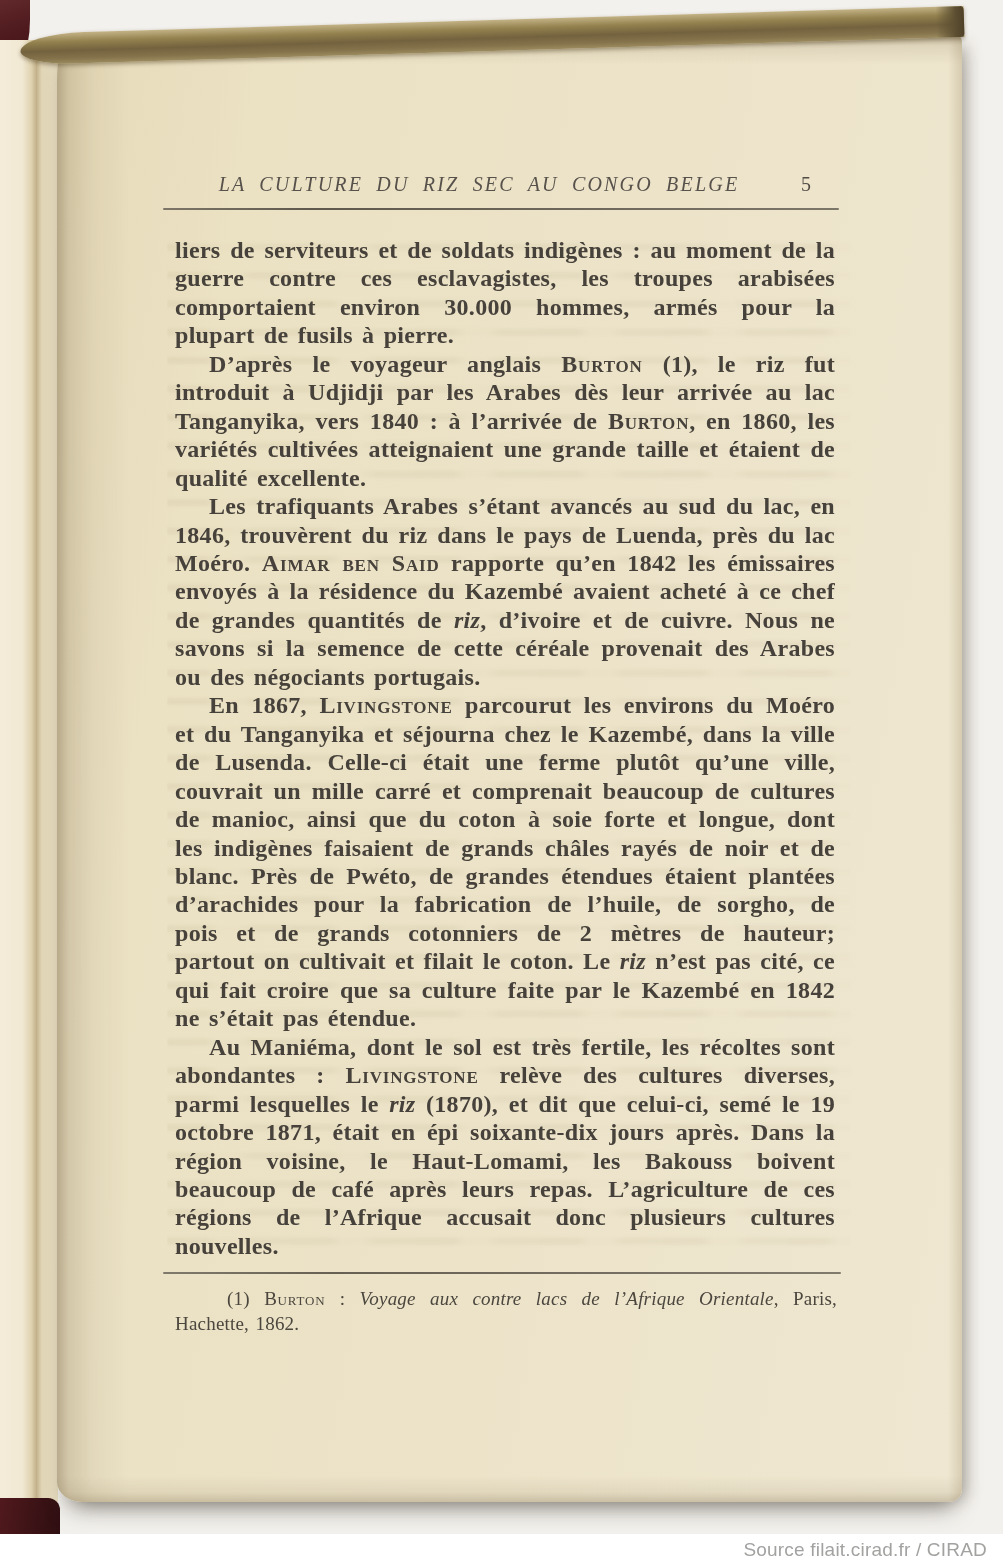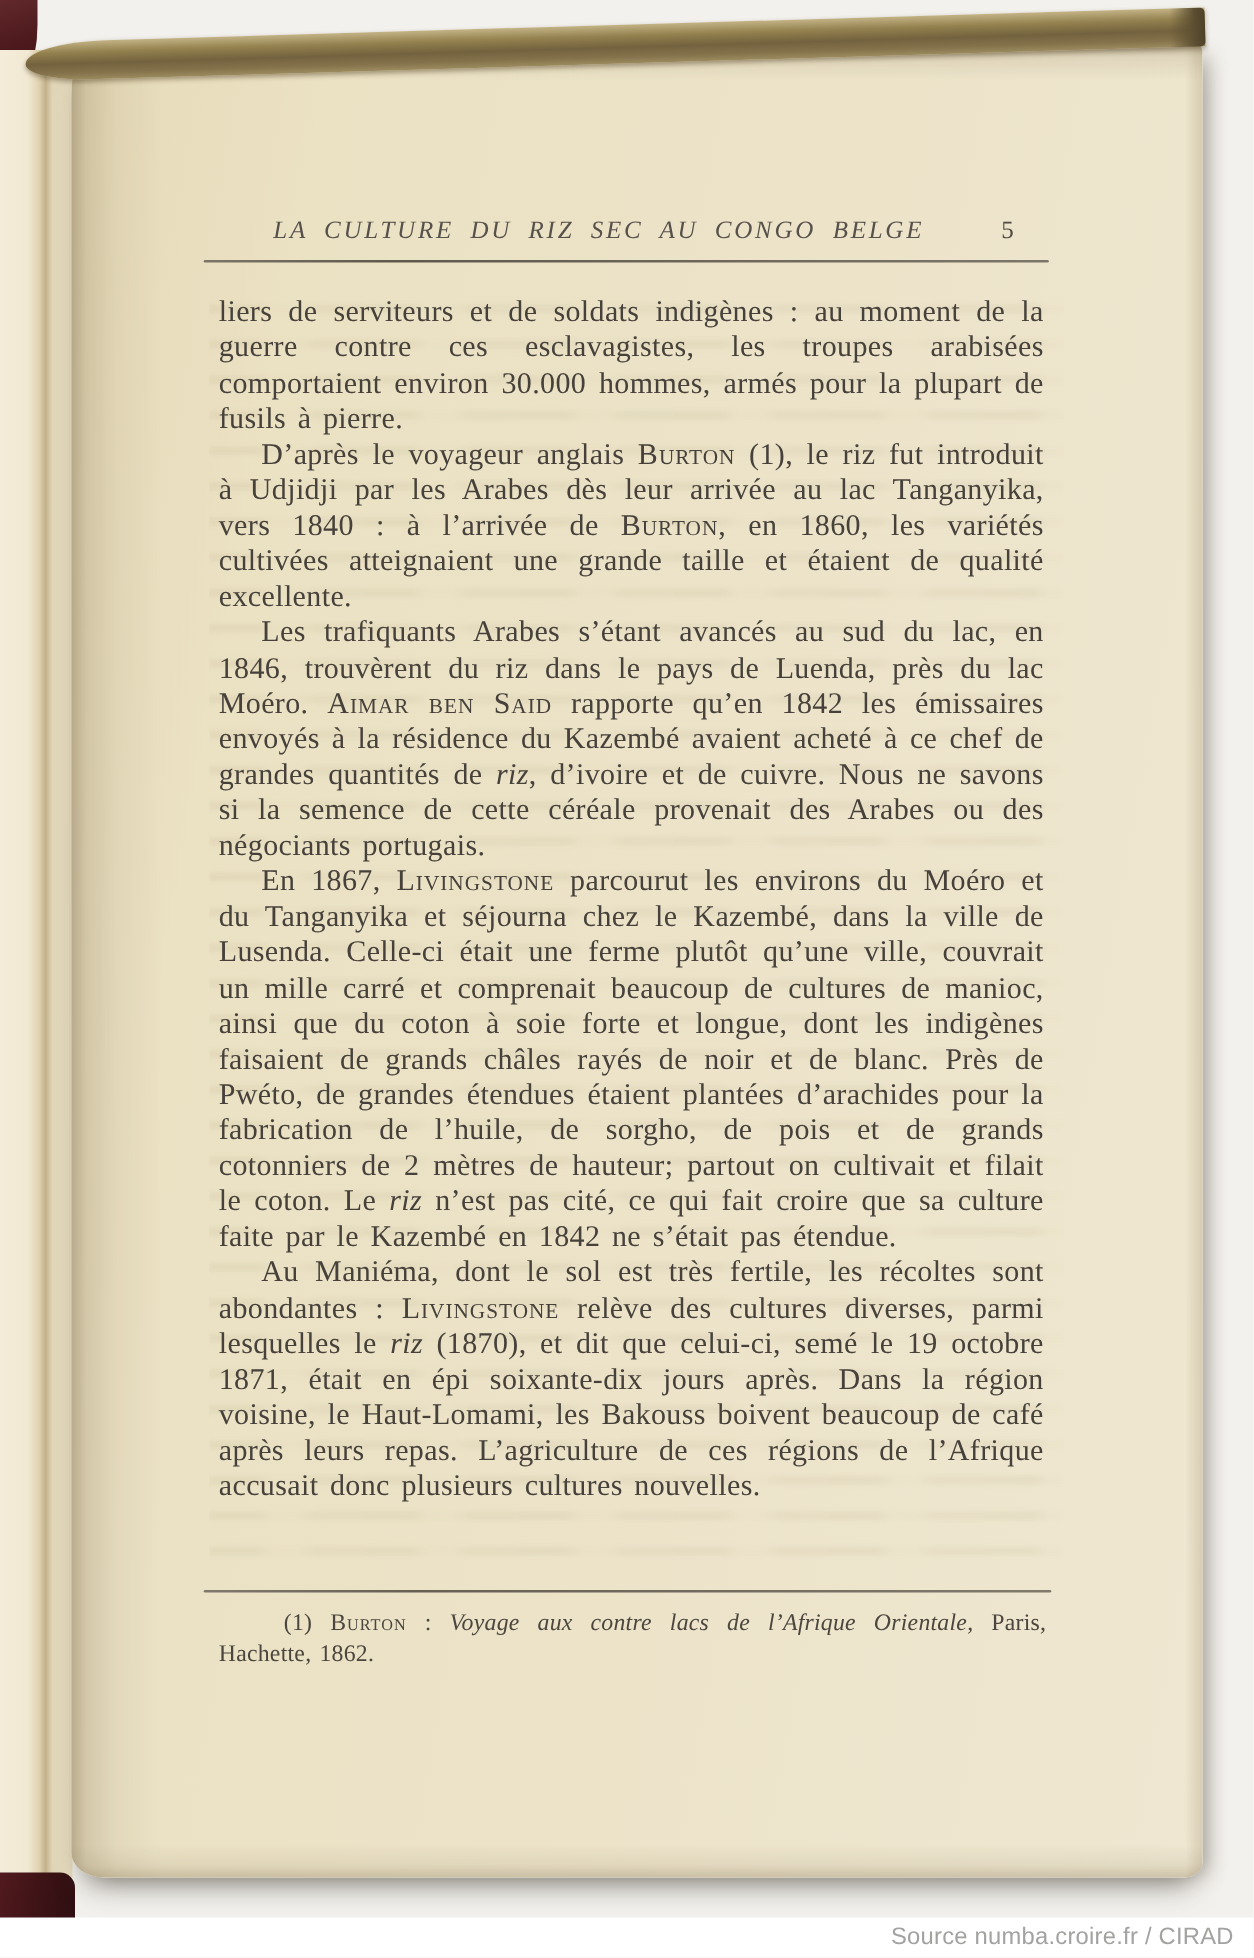--- a/index.html
+++ b/index.html
@@ -88,21 +88,21 @@
   .head-rule{
     position:absolute;left:106px;top:172px;width:676px;height:2px;
     background:linear-gradient(90deg,#6d675c,#4c463d 22%,#5d564c 62%,#6d675c);
     opacity:.88;border-radius:1px;
   }
   .body-text{
     position:absolute;left:118px;top:200px;width:660px;
     font-size:24px;line-height:28.45px;color:var(--ink);
     text-align:justify;word-spacing:3px;letter-spacing:.3px;
   }
-  .para{margin:0;}
+  .para{margin:0;font-weight:bold;}
   .para.indent{text-indent:34px;}
   .seg-sc{font-variant:small-caps;letter-spacing:.8px;}
   .seg-i{font-style:italic;}
   .fn-rule{
     position:absolute;left:106px;top:1236px;width:678px;height:2px;
     background:linear-gradient(90deg,#6d675c,#4f493f 25%,#5f584e 65%,#6d675c);
     opacity:.85;border-radius:1px;
   }
   .footnote{
     position:absolute;left:118px;top:1250px;width:662px;margin:0;
@@ -142,15 +142,15 @@
         <p class="para indent"><span class="seg-n">Les trafiquants Arabes s’étant avancés au sud du lac, en 1846, trouvèrent du riz dans le pays de Luenda, près du lac Moéro. </span><span class="seg-sc">Aimar ben Said</span><span class="seg-n"> rapporte qu’en 1842 les émissaires envoyés à la résidence du Kazembé avaient acheté à ce chef de grandes quantités de </span><span class="seg-i">riz</span><span class="seg-n">, d’ivoire et de cuivre. Nous ne savons si la semence de cette céréale provenait des Arabes ou des négociants portugais.</span></p>
         <p class="para indent"><span class="seg-n">En 1867, </span><span class="seg-sc">Livingstone</span><span class="seg-n"> parcourut les environs du Moéro et du Tanganyika et séjourna chez le Kazembé, dans la ville de Lusenda. Celle-ci était une ferme plutôt qu’une ville, couvrait un mille carré et comprenait beaucoup de cultures de manioc, ainsi que du coton à soie forte et longue, dont les indigènes faisaient de grands châles rayés de noir et de blanc. Près de Pwéto, de grandes étendues étaient plantées d’arachides pour la fabrication de l’huile, de sorgho, de pois et de grands cotonniers de 2 mètres de hauteur; partout on cultivait et filait le coton. Le </span><span class="seg-i">riz</span><span class="seg-n"> n’est pas cité, ce qui fait croire que sa culture faite par le Kazembé en 1842 ne s’était pas étendue.</span></p>
         <p class="para indent"><span class="seg-n">Au Maniéma, dont le sol est très fertile, les récoltes sont abondantes : </span><span class="seg-sc">Livingstone</span><span class="seg-n"> relève des cultures diverses, parmi lesquelles le </span><span class="seg-i">riz</span><span class="seg-n"> (1870), et dit que celui-ci, semé le 19 octobre 1871, était en épi soixante-dix jours après. Dans la région voisine, le Haut-Lomami, les Bakouss boivent beaucoup de café après leurs repas. L’agriculture de ces régions de l’Afrique accusait donc plusieurs cultures nouvelles.</span></p>
       </div>
 
     <div class="fn-rule"></div>
     <p class="footnote"><span class="seg-n">(1) </span><span class="seg-sc">Burton</span><span class="seg-n"> : </span><span class="seg-i">Voyage aux contre lacs de l’Afrique Orientale</span><span class="seg-n">, Paris, Hachette, 1862.</span></p>
   </div>
 
   <div class="caption-bar">
-    <span>Source numba.croire.fr / CIRAD</span>
+    <span>Source filait.cirad.fr / CIRAD</span>
   </div>
 </div>
 
 </body></html>

